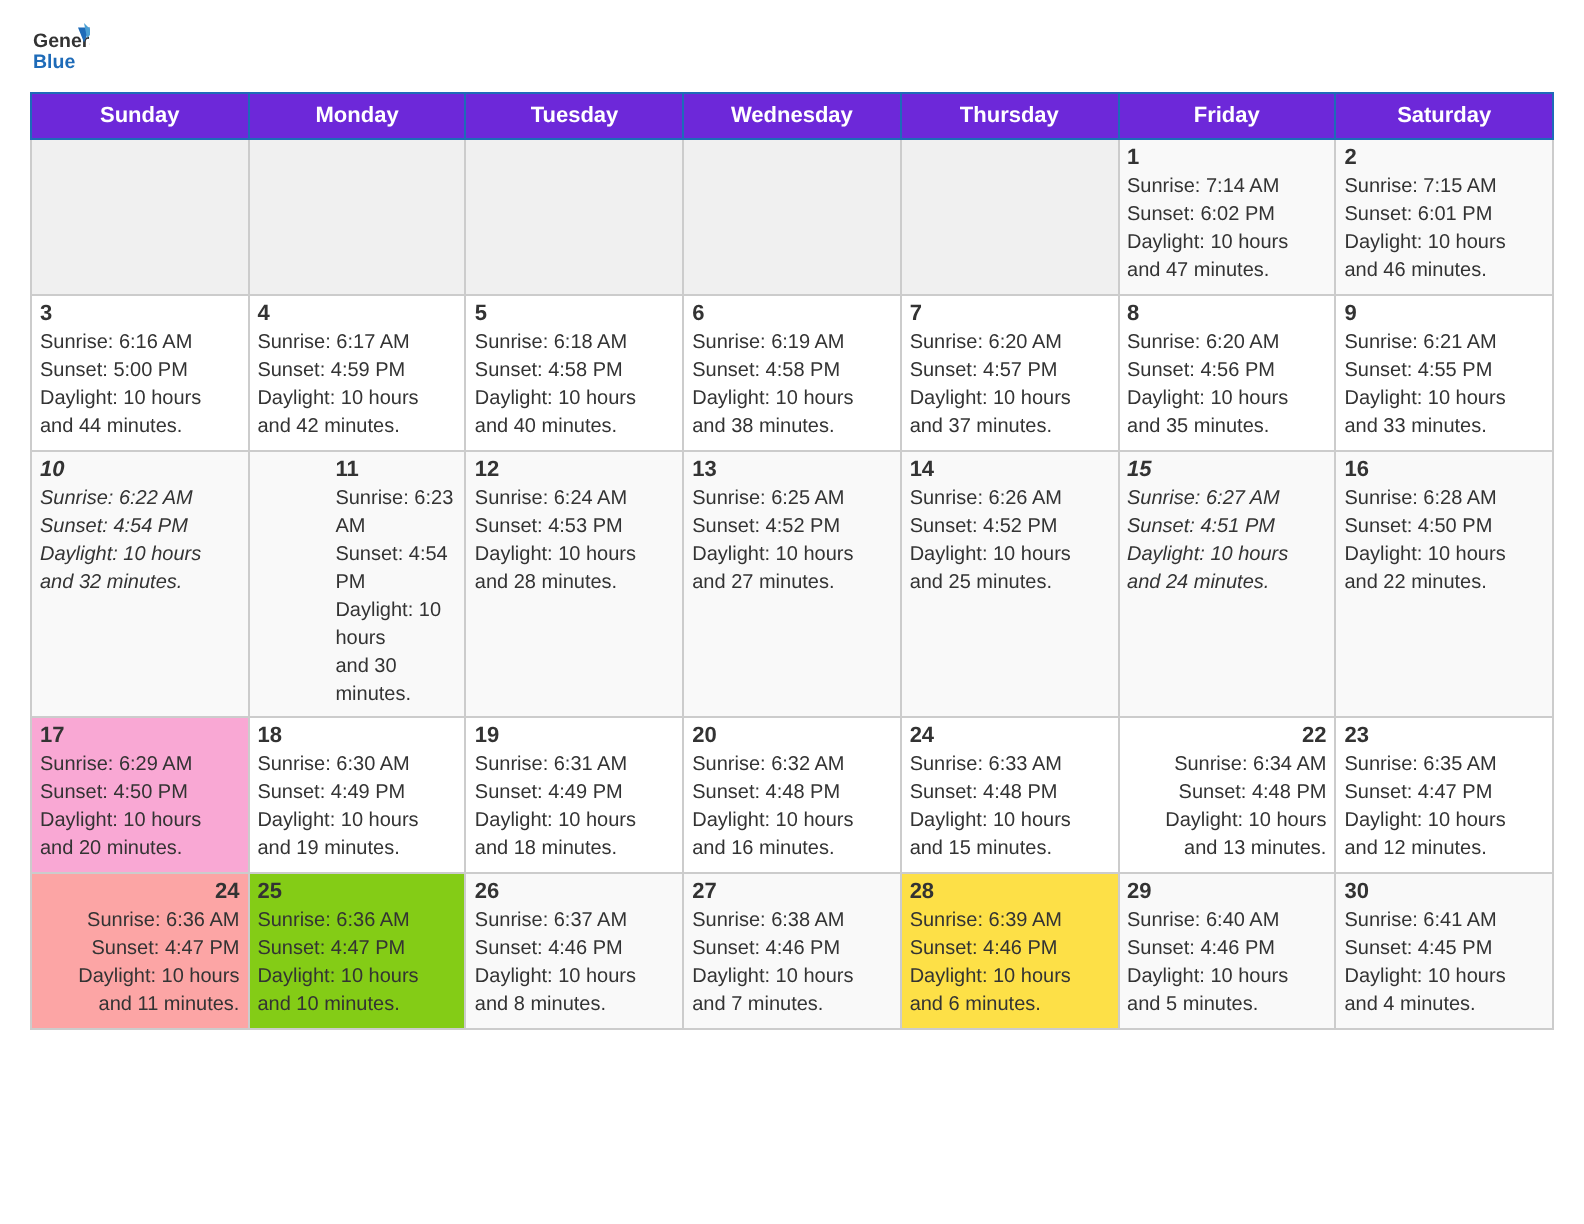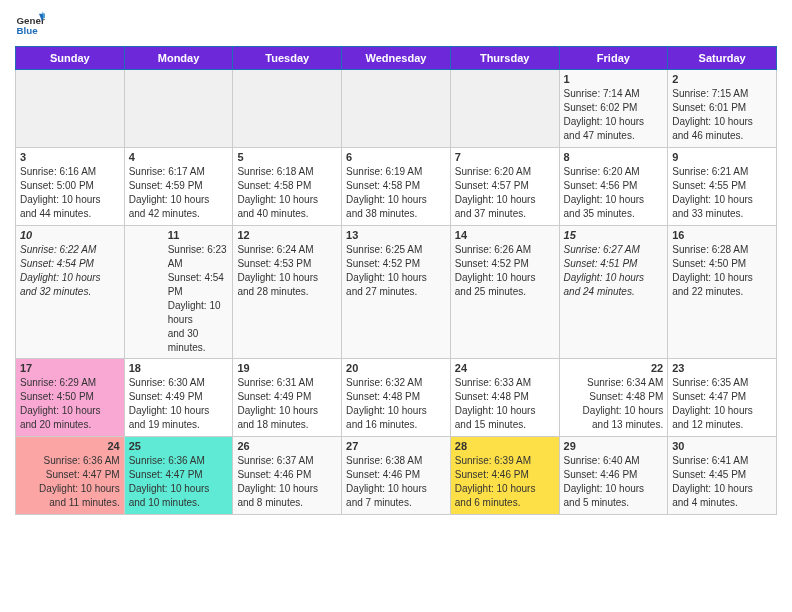--- a/index.html
+++ b/index.html
@@ -221,21 +221,21 @@
           <td style="background: rgb(255, 255, 255);">
             <span class="day-number">23</span>
             <div class="day-info">Sunrise: 6:35 AM<br>Sunset: 4:47 PM<br>Daylight: 10 hours<br>and 12 minutes.</div>
           </td>
         </tr>
         <tr>
           <td style="background: #fca5a5; text-align: right;">
             <span class="day-number">24</span>
             <div class="day-info">Sunrise: 6:36 AM<br>Sunset: 4:47 PM<br>Daylight: 10 hours<br>and 11 minutes.</div>
           </td>
-          <td style="background: #5eead4;">
+          <td style="background: #84cc16;">
             <span class="day-number">25</span>
             <div class="day-info">Sunrise: 6:36 AM<br>Sunset: 4:47 PM<br>Daylight: 10 hours<br>and 10 minutes.</div>
           </td>
           <td style="background: rgb(249, 249, 249);">
             <span class="day-number">26</span>
             <div class="day-info">Sunrise: 6:37 AM<br>Sunset: 4:46 PM<br>Daylight: 10 hours<br>and 8 minutes.</div>
           </td>
           <td style="background: rgb(249, 249, 249);">
             <span class="day-number">27</span>
             <div class="day-info">Sunrise: 6:38 AM<br>Sunset: 4:46 PM<br>Daylight: 10 hours<br>and 7 minutes.</div>

